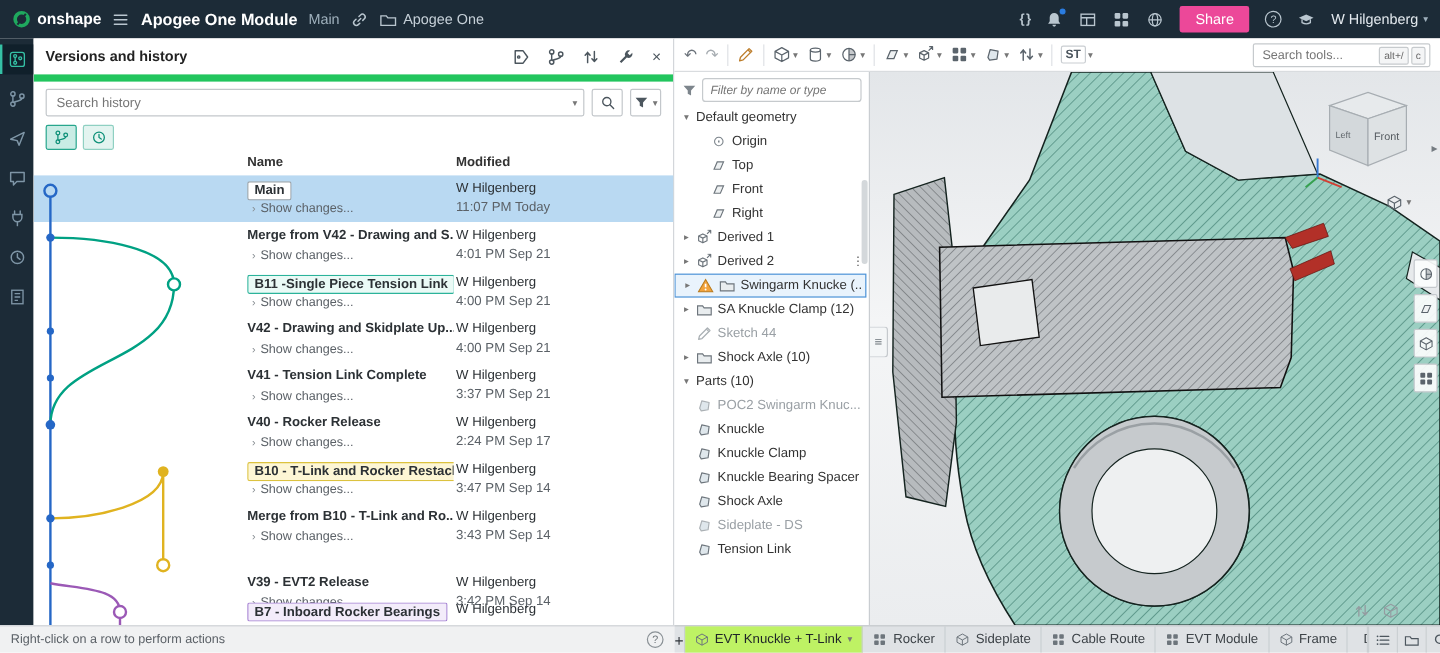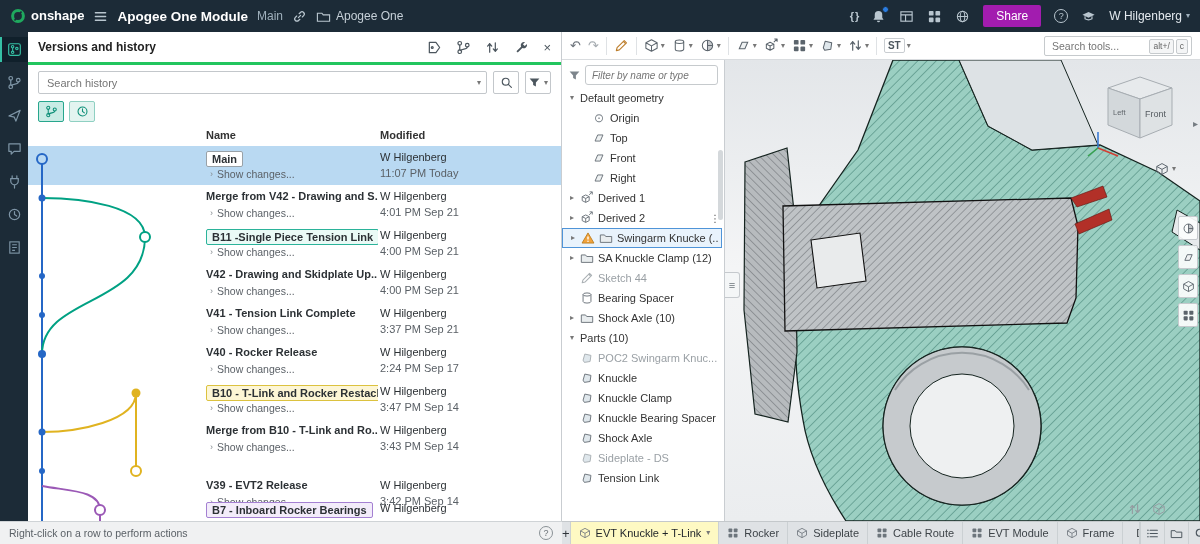--- a/index.html
+++ b/index.html
@@ -12,34 +12,34 @@
 #topbar{position:absolute;left:0;top:0;width:1200px;height:32px;background:#1c2b37;display:flex;align-items:center;gap:9px;padding:0 10px;color:#c6d0d8}
 #topbar .brand{display:flex;align-items:flex-start;gap:5px;color:#fff;font-weight:bold;font-size:13px}
 #topbar .doc-title{color:#fff;font-weight:bold;font-size:13.5px}
 #topbar .ws{color:#9fb0bc;font-size:12px}
 #topbar .proj{display:flex;align-items:center;gap:5px;color:#c6d0d8;font-size:12px}
 #topbar .right{margin-left:auto;display:flex;align-items:center;gap:13px}
 #topbar .ic{width:15px;height:15px;color:#b9c6cf}
 .codeic{font-size:11px;font-weight:bold;letter-spacing:-1px;color:#b9c6cf}
 .bellwrap{position:relative}
 .bellwrap .dot{position:absolute;right:-3px;top:-3px;width:7px;height:7px;border-radius:50%;background:#2a7ce0;border:1px solid #1c2b37}
-.share-btn{background:#a21caf;color:#fff;font-size:12px;border:none;border-radius:2px;height:22px;padding:0 13px;font-family:inherit}
+.share-btn{background:#ec4899;color:#fff;font-size:12px;border:none;border-radius:2px;height:22px;padding:0 13px;font-family:inherit}
 .qcircle{width:14px;height:14px;border:1px solid #b9c6cf;border-radius:50%;display:flex;align-items:center;justify-content:center;font-size:9px;color:#b9c6cf;line-height:1}
 .user{display:flex;align-items:center;gap:4px;color:#e3e9ee;font-size:12px}
 #topbar .car{color:#9fb0bc}
 
 
 #leftstrip{position:absolute;left:0;top:32px;width:28px;height:489px;background:#1c2b37;display:flex;flex-direction:column;align-items:center;padding-top:5px;gap:8px}
 #leftstrip .sic{width:28px;height:25px;display:flex;align-items:center;justify-content:center;color:#7e95a6}
 #leftstrip .sic.active{color:#35c0a5;background:#10202b;box-shadow:inset 2px 0 0 #35c0a5}
 #leftstrip .ic{width:15px;height:15px}
 
 
 #versions{position:absolute;left:28px;top:32px;width:534px;height:489px;background:#fff;border-right:1px solid #c9cdd1;overflow:hidden}
-.vhead{height:16px;border-bottom:3px solid #22c55e;display:flex;align-items:center;padding:15px 10px;gap:14px}
+.vhead{height:16px;border-bottom:6px solid #22c55e;display:flex;align-items:center;padding:15px 10px;gap:14px}
 .vhead .ttl{font-weight:bold;font-size:12px;color:#222;margin-right:auto}
 .vhead .ic{width:15px;height:15px;color:#4c565e}
 .vhead .x{font-size:13px;color:#4c565e;line-height:1}
 .vctl{display:flex;align-items:center;gap:6px;padding:6px 10px 0}
 .vsearch{position:relative;flex:1}
 .vsearch input{width:100%;height:23px;border:1px solid #c3c7cb;border-radius:2px;padding:0 18px 0 8px;font-size:11px;font-family:inherit;color:#333}
 .vsearch .car{position:absolute;right:6px;top:8px}
 .vbtn{height:23px;min-width:26px;border:1px solid #c3c7cb;border-radius:2px;background:#fff;display:flex;align-items:center;justify-content:center;gap:3px;color:#4c565e}
 .vbtn .ic{width:13px;height:13px}
 .vtoggles{display:flex;gap:5px;padding:7px 10px 0}
@@ -116,21 +116,21 @@
 .vsbtn .ic{width:13px;height:13px}
 .vhandle{position:absolute;left:0;top:212px;width:15px;height:26px;background:#f4f6f7;border:1px solid #c5c9cd;border-left:none;border-radius:0 3px 3px 0;display:flex;align-items:center;justify-content:center;color:#6d757c;font-size:11px}
 .vmeasure{position:absolute;right:34px;bottom:5px;display:flex;gap:10px;color:#959ca1;align-items:center}
 .vmeasure .ic{width:14px;height:14px}
 
 
 #tabbar{position:absolute;left:562px;top:521px;width:638px;height:23px;background:#dfe2e5;border-top:1px solid #c4c8cb;display:flex;align-items:stretch;font-size:11px;color:#3d4348}
 .tb-plus{width:24px;display:flex;align-items:center;justify-content:center;font-size:13px;color:#2f343a;border-right:1px solid #cbd0d3}
 .tab{display:flex;align-items:center;gap:5px;padding:0 8px;border-right:1px solid #cbd0d3;white-space:nowrap}
 .tab .ic{width:12px;height:12px;color:#6d757c}
-.tab.active{background:#fef9c3;color:#1e2328}
+.tab.active{background:#bef264;color:#1e2328}
 .tab.cut{max-width:30px;overflow:hidden}
 .tb-right{margin-left:auto;display:flex}
 .tb-btn{width:24px;display:flex;align-items:center;justify-content:center;border-left:1px solid #cbd0d3;color:#4c565e}
 .tb-btn .ic{width:13px;height:13px}
 </style>
 </head>
 <body>
 
 <svg width="0" height="0" style="position:absolute" aria-hidden="true">
 <defs>
@@ -689,27 +689,20 @@
         <use href="#i-folder"></use>
       </svg>
       <span>SA Knuckle Clamp (12)</span>
     </div>
   <div class="trow gy">
       <span class="car"></span>
       <svg class="ic">
         <use href="#i-pencil"></use>
       </svg>
       <span>Sketch 44</span>
-    </div>
-  <div class="trow">
-      <span class="car"></span>
-      <svg class="ic">
-        <use href="#i-cyl"></use>
-      </svg>
-      <span>Bearing Spacer</span>
     </div>
   <div class="trow">
       <span class="car">▸</span>
       <svg class="ic">
         <use href="#i-folder"></use>
       </svg>
       <span>Shock Axle (10)</span>
     </div>
   <div class="trow">
       <span class="car">▾</span>

